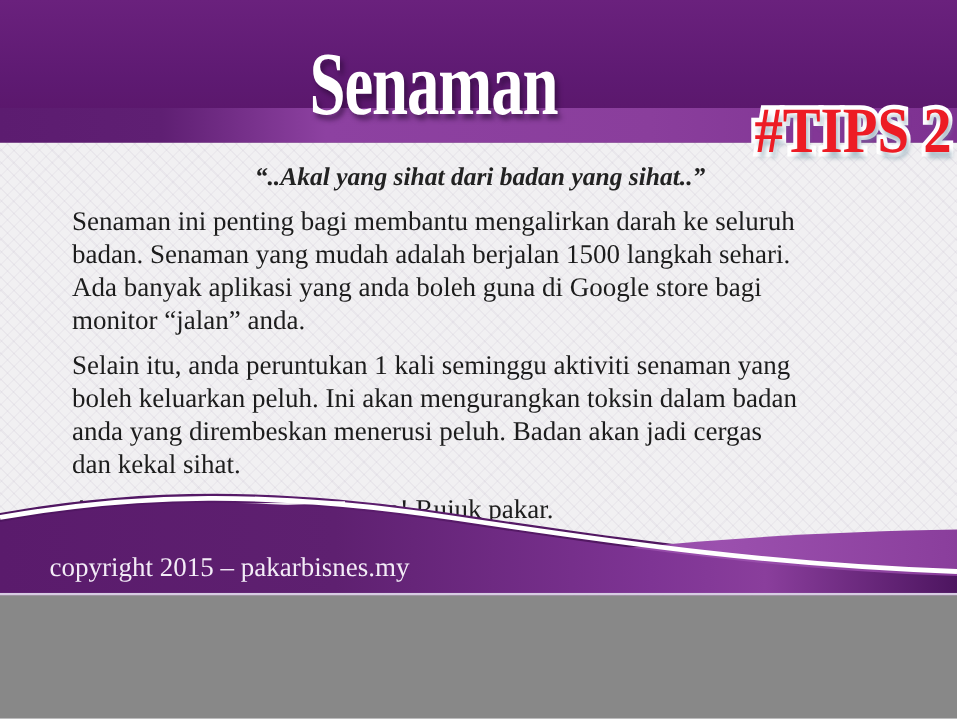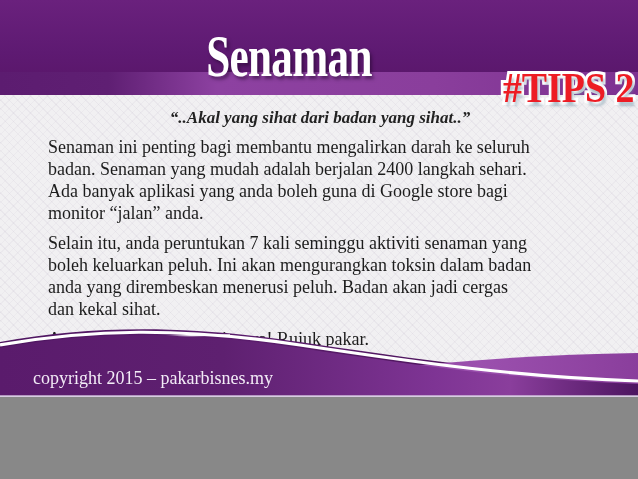--- a/index.html
+++ b/index.html
@@ -84,24 +84,24 @@
     <div class="header-band"></div>
   </div>
 
   <div class="title">Senaman</div>
 
   <div class="badge">#TIPS 2</div>
 
   <div class="content">
     <div class="quote">“..Akal yang sihat dari badan yang sihat..”</div>
     <p class="para">Senaman ini penting bagi membantu mengalirkan darah ke seluruh
-badan. Senaman yang mudah adalah berjalan 2400 langkah sehari.
+badan. Senaman yang mudah adalah berjalan 1500 langkah sehari.
 Ada banyak aplikasi yang anda boleh guna di Google store bagi
 monitor “jalan” anda.</p>
-    <p class="para">Selain itu, anda peruntukan 7 kali seminggu aktiviti senaman yang
+    <p class="para">Selain itu, anda peruntukan 1 kali seminggu aktiviti senaman yang
 boleh keluarkan peluh. Ini akan mengurangkan toksin dalam badan
 anda yang dirembeskan menerusi peluh. Badan akan jadi cergas
 dan kekal sihat.</p>
     <p class="para">Apapun, jangan over-doing ya! Rujuk pakar.</p>
   </div>
 
   <svg class="footer-wave" viewBox="0 0 638 74" preserveAspectRatio="none" aria-hidden="true">
     <defs>
       <linearGradient id="gDarkFull" x1="0" y1="0" x2="1" y2="0">
         <stop offset="0" stop-color="#4e1560"></stop>

